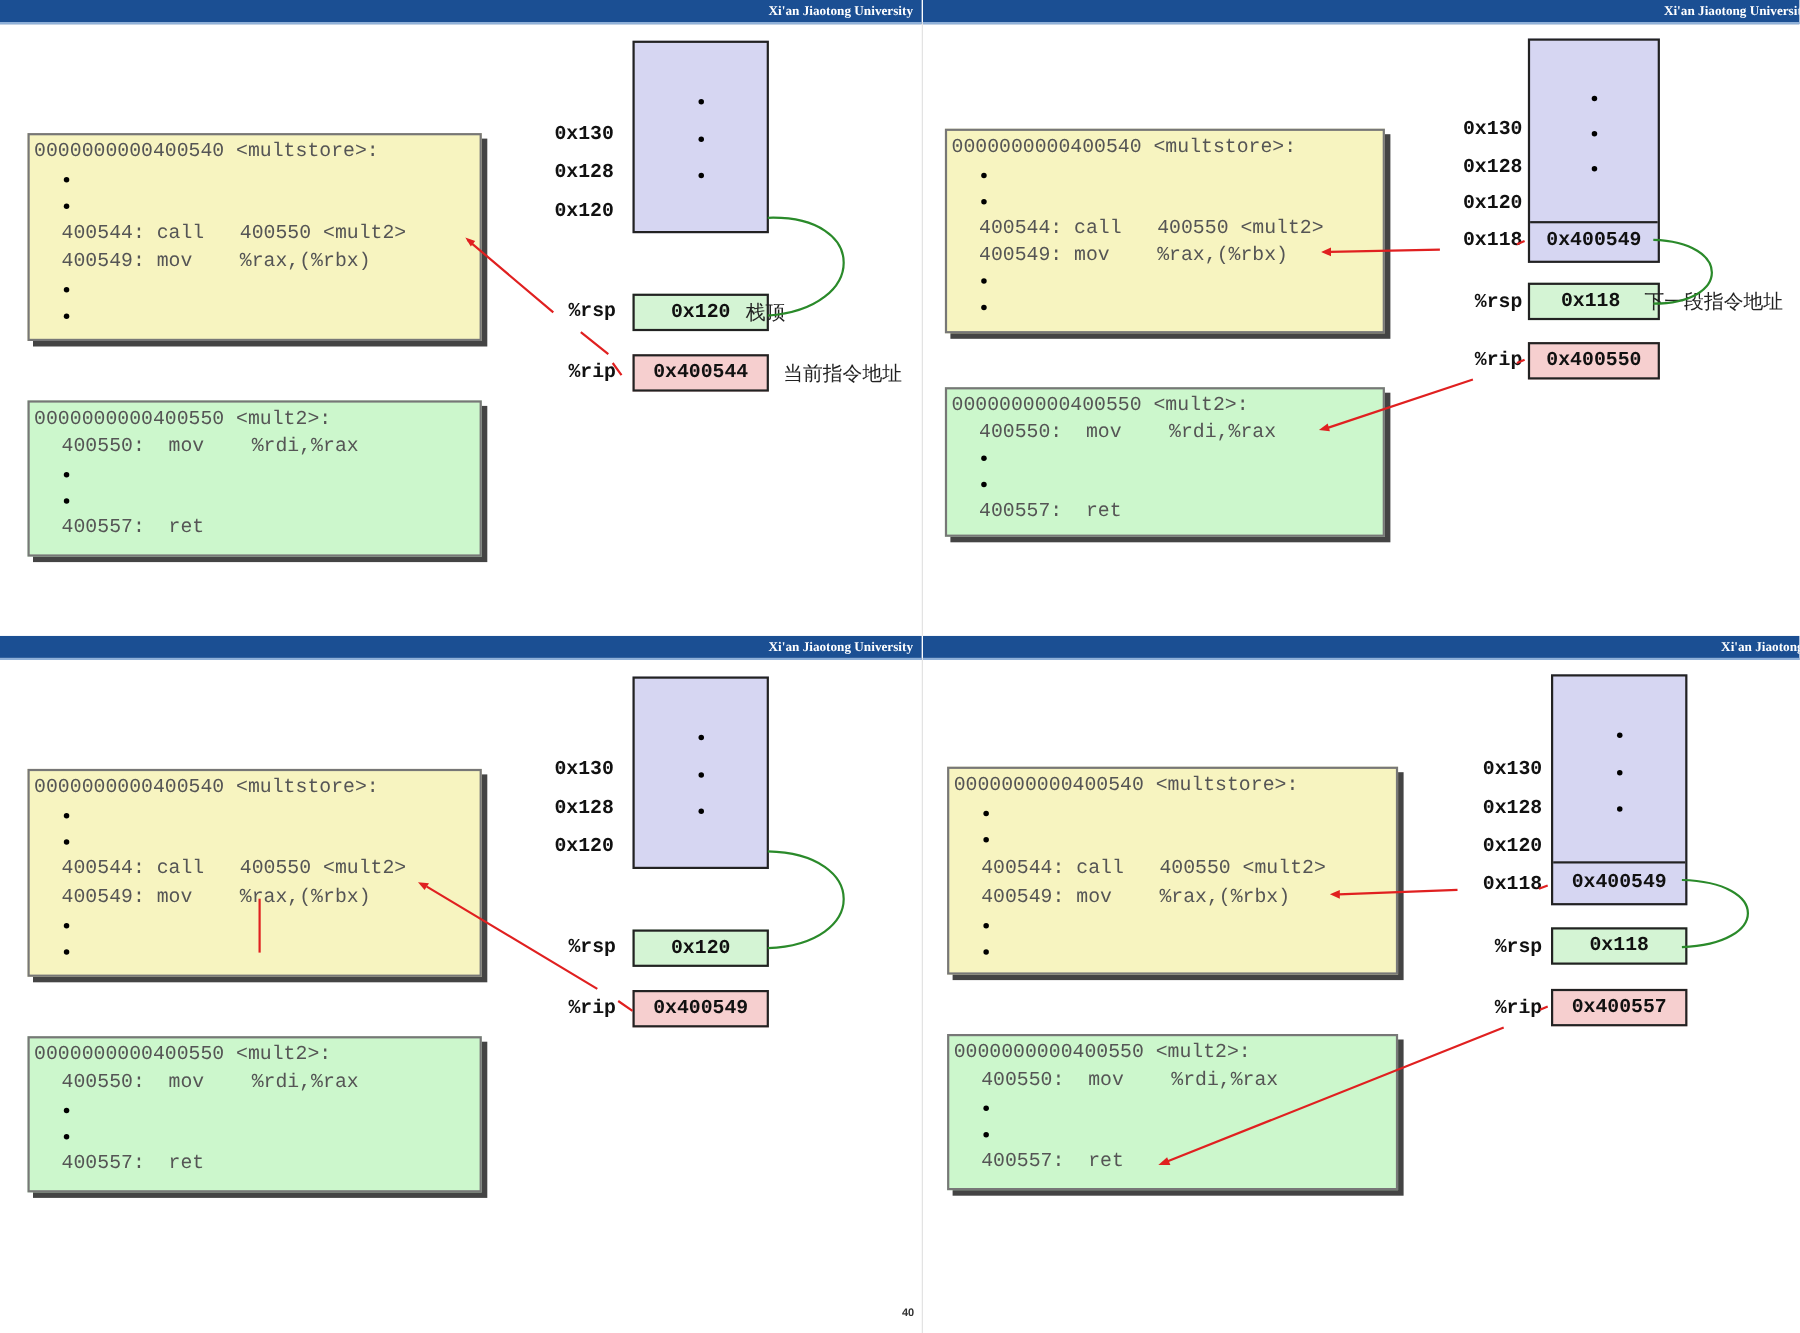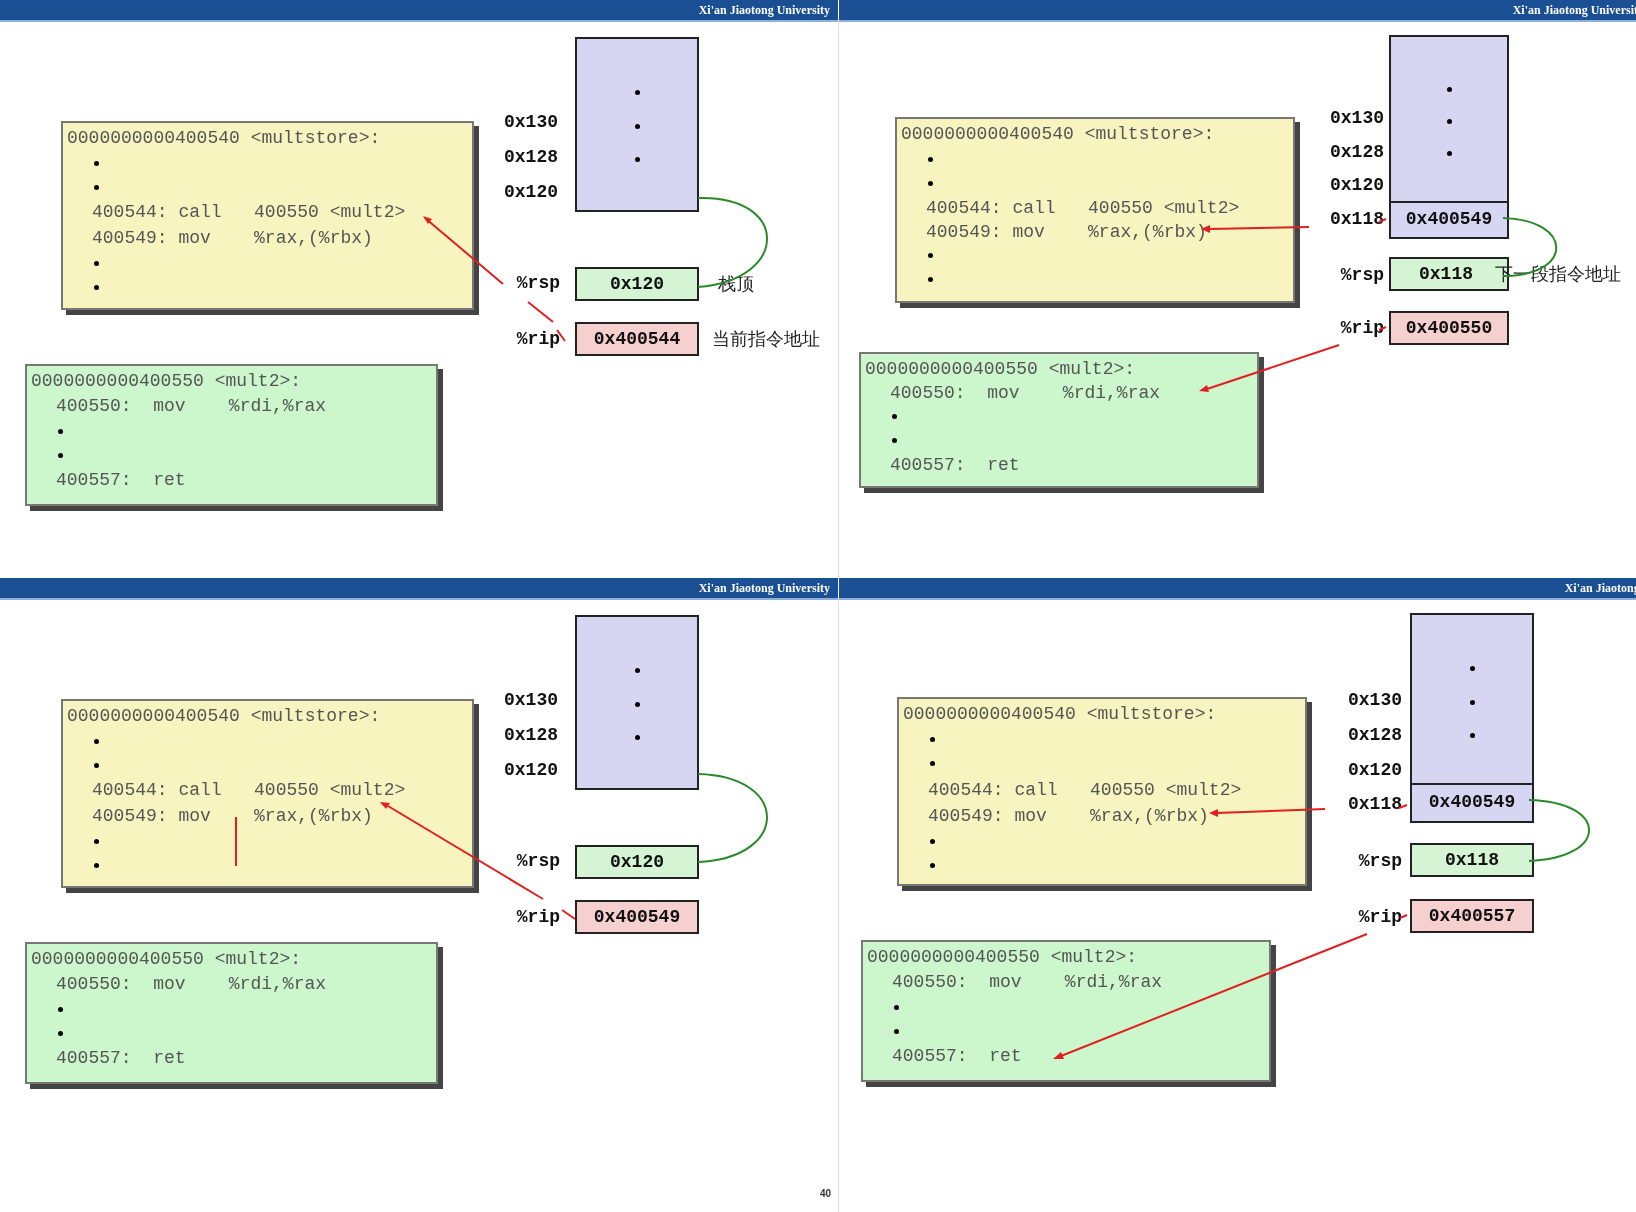--- a/index.html
+++ b/index.html
@@ -2,21 +2,21 @@
 <html><head>
 <meta charset="utf-8">
 <style>
   html, body { margin:0; padding:0; background:#ffffff; }
   body { width:1636px; height:1212px; position:relative; overflow:hidden; font-family:"DejaVu Sans", sans-serif; }
   .slide { position:absolute; background:#fff; overflow:hidden; }
   .hdr { position:absolute; left:0; right:0; top:0; height:20px; background:#1b4f93; border-bottom:2px solid #8fb0d8; }
   .hdr span { position:absolute; right:8px; top:3px; color:#fff; font-family:"Liberation Serif", serif; font-weight:bold; font-size:12px; white-space:nowrap; }
   .title { position:absolute; font-family:"DejaVu Sans", sans-serif; font-weight:bold; font-size:35px; color:#000; letter-spacing:-1px; white-space:nowrap; }
   .code { position:absolute; border:2px solid #777; box-shadow:5px 5px 0 #444; font-family:"Liberation Mono", monospace; font-size:18px; color:#555; box-sizing:border-box; }
-  .code.yel { background:#f7f4c0;margin-left:36px; }
+  .code.yel { background:#f7f4c0; }
   .code.grn { background:#ccf7cc; }
   .line { position:absolute; left:4px; white-space:pre; line-height:22px; }
   .dot { position:absolute; width:5px; height:5px; background:#000; border-radius:50%; }
   .stack { position:absolute; background:#d6d6f2; border:2px solid #222; box-sizing:border-box; }
   .cell { position:absolute; left:0; right:0; bottom:0; height:39px; border-top:2px solid #222; font-family:"Liberation Mono", monospace; font-weight:bold; font-size:18px; color:#111; text-align:center; line-height:38px; }
   .reg { position:absolute; border:2px solid #222; box-sizing:border-box; font-family:"Liberation Mono", monospace; font-weight:bold; font-size:18px; color:#111; text-align:center; line-height:30px; height:34px; }
   .reg.rsp { background:#d4f4d4; }
   .reg.rip { background:#f6cfcf; }
   .addr { position:absolute; font-family:"Liberation Mono", monospace; font-weight:bold; font-size:18px; color:#111; text-align:right; width:70px; white-space:nowrap; }
   .note { position:absolute; font-family:"DejaVu Sans", sans-serif; font-size:18px; color:#222; white-space:nowrap; }
@@ -53,21 +53,21 @@
   <div class="addr" style="left:488px;top:112px;">0x130</div>
   <div class="addr" style="left:488px;top:147px;">0x128</div>
   <div class="addr" style="left:488px;top:182px;">0x120</div>
   <div class="stack" style="left:575px;top:37px;width:124px;height:175px;">
     <div class="dot" style="left:58px;top:51px;"></div>
     <div class="dot" style="left:58px;top:85px;"></div>
     <div class="dot" style="left:58px;top:118px;"></div>
   </div>
   <div class="addr" style="left:490px;top:273px;">%rsp</div>
   <div class="reg rsp" style="left:575px;top:267px;width:124px;">0x120</div>
-  <div class="note" style="left:718px;top:272px;">栈顶</div>
+  <div class="note" style="left:678px;top:272px;">栈顶</div>
   <div class="addr" style="left:490px;top:329px;">%rip</div>
   <div class="reg rip" style="left:575px;top:322px;width:124px;">0x400544</div>
   <div class="note" style="left:712px;top:327px;">当前指令地址</div>
 
   <svg class="ov" width="838" height="578">
     <path d="M698,287 C790,280 790,195 698,198" fill="none" stroke="#2a8a2a" stroke-width="2"></path>
     <path d="M565,341 L557,330 M553,322 L528,302 M503,284 L425,218" fill="none" stroke="#e02020" stroke-width="2"></path>
     <polygon points="423,216 432,219 428,224" fill="#e02020"></polygon>
   </svg>
 </div>

